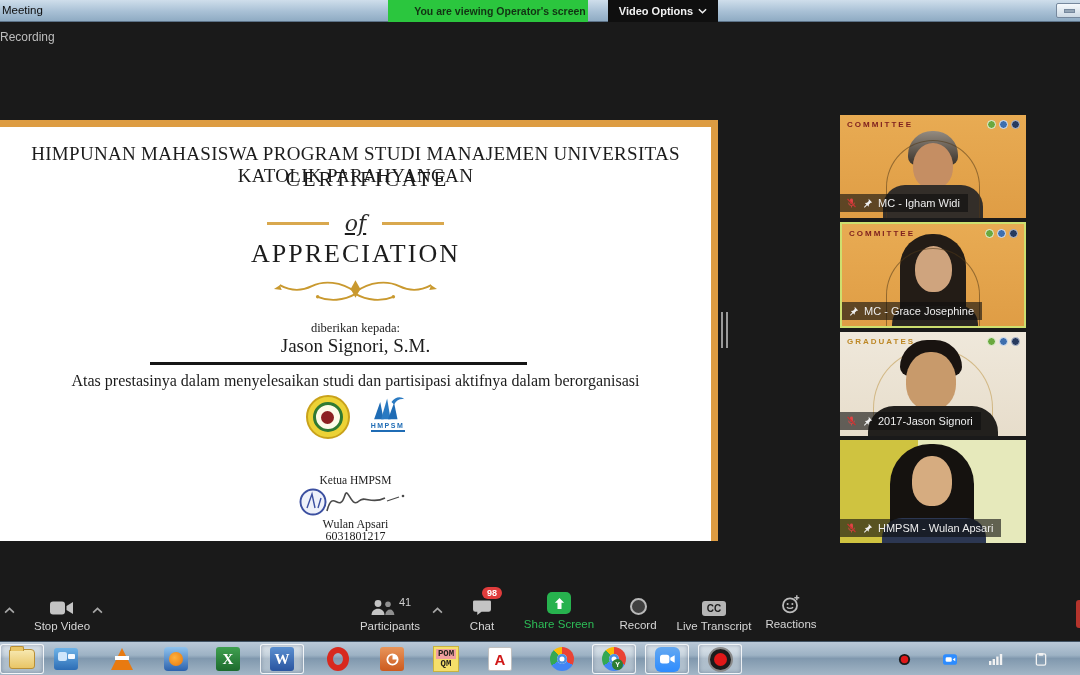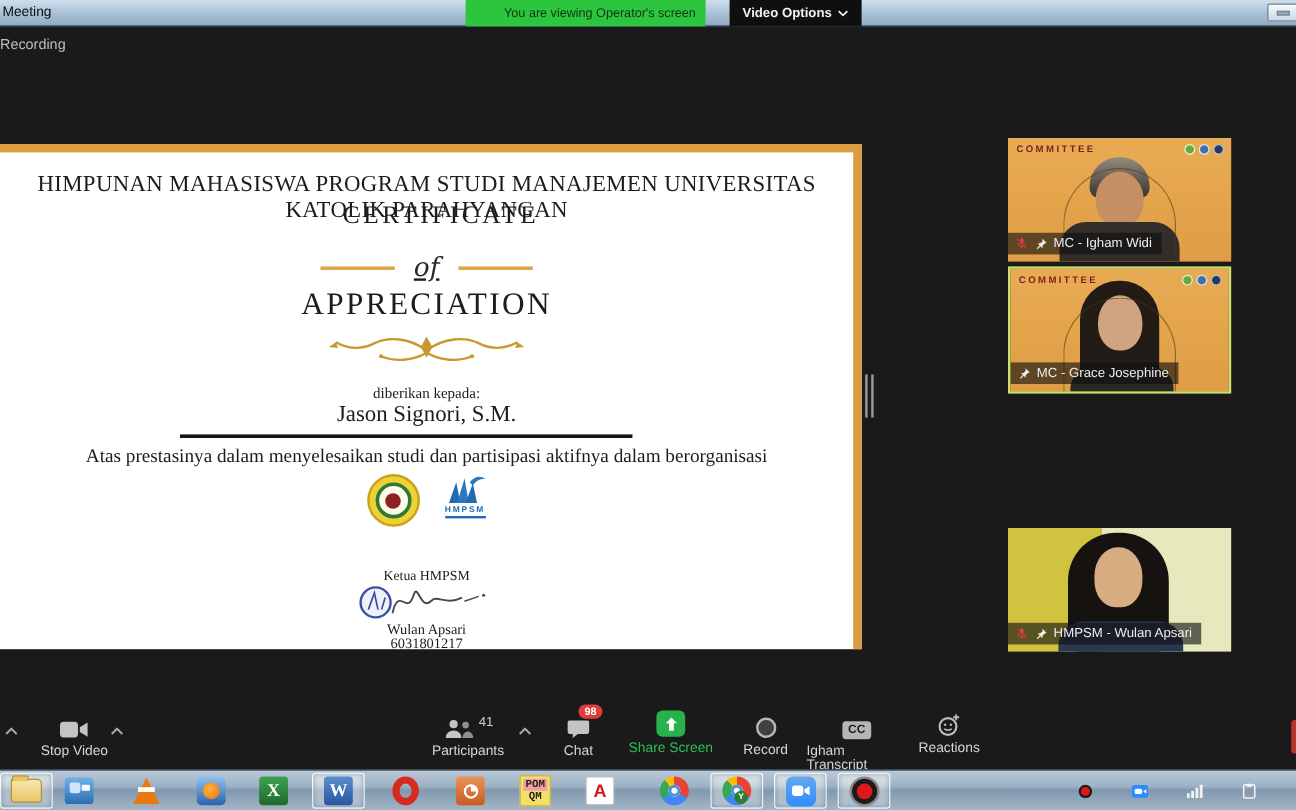--- a/index.html
+++ b/index.html
@@ -5,21 +5,21 @@
   * { margin:0; padding:0; box-sizing:border-box; }
   html,body { width:1080px; height:675px; background:#000; }
   body { font-family:"Liberation Sans", sans-serif; }
   #screen { position:relative; width:1080px; height:675px; background:#1a1a1a; overflow:hidden; }
 
   
   .titlebar { position:absolute; left:0; top:0; width:1080px; height:22px;
     background:linear-gradient(#cfdeeb, #a8c0d5 55%, #8fabc3); border-bottom:1px solid #5c7288; }
   .meeting-title { position:absolute; left:2px; top:4px; font-size:11.5px; color:#0d0d0d; }
   .viewing-banner { position:absolute; left:388px; top:0; width:200px; height:22px; background:#2bc63e;
-    display:flex; align-items:center; justify-content:center; font-size:10.5px; font-weight:normal; color:#123313;padding-left:24px; }
+    display:flex; align-items:center; justify-content:center; font-size:10.5px; font-weight:bold; color:#123313;padding-left:24px; }
   .view-options { position:absolute; left:608px; top:0; width:110px; height:22px; background:#0f0f0f;
     display:flex; align-items:center; justify-content:center; gap:5px; color:#f2f2f2; font-size:11px; font-weight:bold; cursor:pointer; }
   .minimize-btn { position:absolute; left:1056px; top:3px; width:30px; height:15px;
     background:linear-gradient(#f6fafd,#cdd9e4); border:1px solid #76889d; border-radius:2px; }
   .minimize-btn .dash { position:absolute; left:7px; top:5px; width:11px; height:4px; background:#94a5b6; border:1px solid #76889d; }
 
   
   .recording-label { position:absolute; left:0; top:30px; font-size:12px; color:#bdbdbd; }
 
   
@@ -245,20 +245,43 @@
         <i class="logo-navy"></i>
       </div>
     <div class="name-tag">
       <svg width="11" height="11" viewBox="0 0 16 16">
           <path d="M9.6 1.2l5.2 5.2-2.2.6-2.6 2.6-.3 3.2-2.3-2.3-3.5 3.6-1.1-1.1 3.6-3.5-2.3-2.3 3.2-.3 2.6-2.6z" fill="#efefef"></path>
         </svg>
       <span>MC - Grace Josephine</span>
     </div>
   </div>
 
+  <div class="tile tile-graduates" style="top:332px;height:104px;">
+    <div class="arch arch-gold"></div>
+    <div class="hair" style="left:60px;top:8px;width:62px;height:36px;border-radius:30px 30px 10px 10px;background:#191310;"></div>
+    <div class="face" style="left:66px;top:20px;width:50px;height:58px;border-radius:48% 48% 44% 44%;background:#c89a6b;"></div>
+    <div class="torso" style="left:28px;top:74px;width:130px;height:34px;border-radius:26px 26px 0 0;background:#22201d;"></div>
+    <div class="tile-banner banner-graduates">GRADUATES</div>
+    <div class="tile-logos">
+        <i class="logo-green"></i>
+        <i class="logo-blue"></i>
+        <i class="logo-navy"></i>
+      </div>
+    <div class="name-tag">
+      <svg width="11" height="12" viewBox="0 0 16 16">
+          <path d="M8 1.5a2.1 2.1 0 0 1 2.1 2.1v3.8A2.1 2.1 0 1 1 5.9 7.4V3.6A2.1 2.1 0 0 1 8 1.5z" fill="#e04545"></path>
+          <path d="M3.8 7.6a4.2 4.2 0 0 0 8.4 0M8 11.8v2.7" stroke="#e04545" stroke-width="1.2" fill="none"></path>
+          <path d="M2.2 2.2l11.6 11.6" stroke="#c83232" stroke-width="1.7"></path>
+        </svg>
+      <svg width="11" height="11" viewBox="0 0 16 16">
+          <path d="M9.6 1.2l5.2 5.2-2.2.6-2.6 2.6-.3 3.2-2.3-2.3-3.5 3.6-1.1-1.1 3.6-3.5-2.3-2.3 3.2-.3 2.6-2.6z" fill="#efefef"></path>
+        </svg>
+      <span>2017-Jason Signori</span>
+    </div>
+  </div>
 
   <div class="tile tile-room" style="top:440px;height:103px;">
     <div class="hair" style="left:50px;top:4px;width:84px;height:100px;border-radius:40px 40px 12px 12px;background:#15120f;"></div>
     <div class="face" style="left:72px;top:16px;width:40px;height:50px;border-radius:48% 48% 44% 44%;background:#d6ac80;"></div>
     <div class="torso" style="left:42px;top:78px;width:104px;height:28px;border-radius:20px 20px 0 0;background:#2c3752;"></div>
     <div class="tile-banner"></div>
     <div class="name-tag">
       <svg width="11" height="12" viewBox="0 0 16 16">
           <path d="M8 1.5a2.1 2.1 0 0 1 2.1 2.1v3.8A2.1 2.1 0 1 1 5.9 7.4V3.6A2.1 2.1 0 0 1 8 1.5z" fill="#e04545"></path>
           <path d="M3.8 7.6a4.2 4.2 0 0 0 8.4 0M8 11.8v2.7" stroke="#e04545" stroke-width="1.2" fill="none"></path>
@@ -335,21 +358,21 @@
     <div class="iconbox">
         <div class="record-icon"></div>
       </div>
     <span>Record</span>
   </div>
 
   <div class="tool" style="left:672px;top:596px;width:84px;">
     <div class="iconbox">
         <span class="cc-icon">CC</span>
       </div>
-    <span>Igham Transcript</span>
+    <span>Live Transcript</span>
   </div>
 
   <div class="tool" style="left:758px;top:594px;width:66px;">
     <div class="iconbox">
       <svg width="20" height="20" viewBox="0 0 20 20">
         <circle cx="9" cy="11.4" r="7" fill="none" stroke="#bcbcbc" stroke-width="1.8"></circle>
         <circle cx="6.6" cy="10" r="1" fill="#bcbcbc"></circle>
           <circle cx="11.4" cy="10" r="1" fill="#bcbcbc"></circle>
         <path d="M6 13.2c1 1.6 5 1.6 6 0" stroke="#bcbcbc" stroke-width="1.4" fill="none"></path>
         <path d="M15.8 1.2v5M13.3 3.7h5" stroke="#bcbcbc" stroke-width="1.5"></path>

